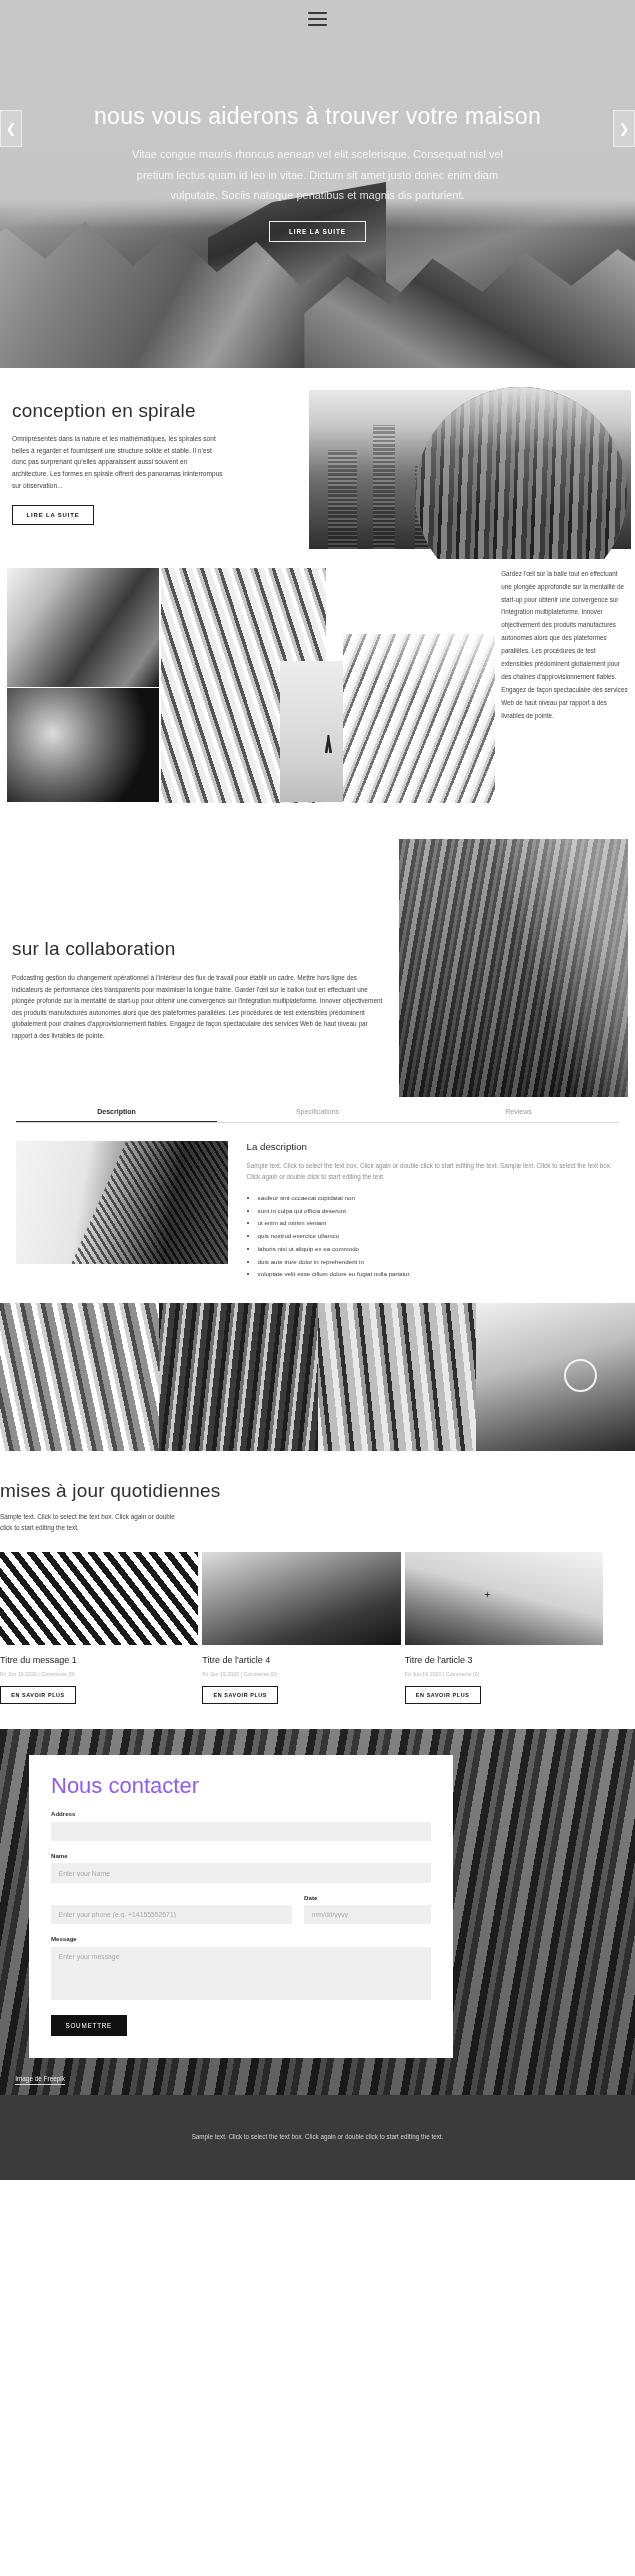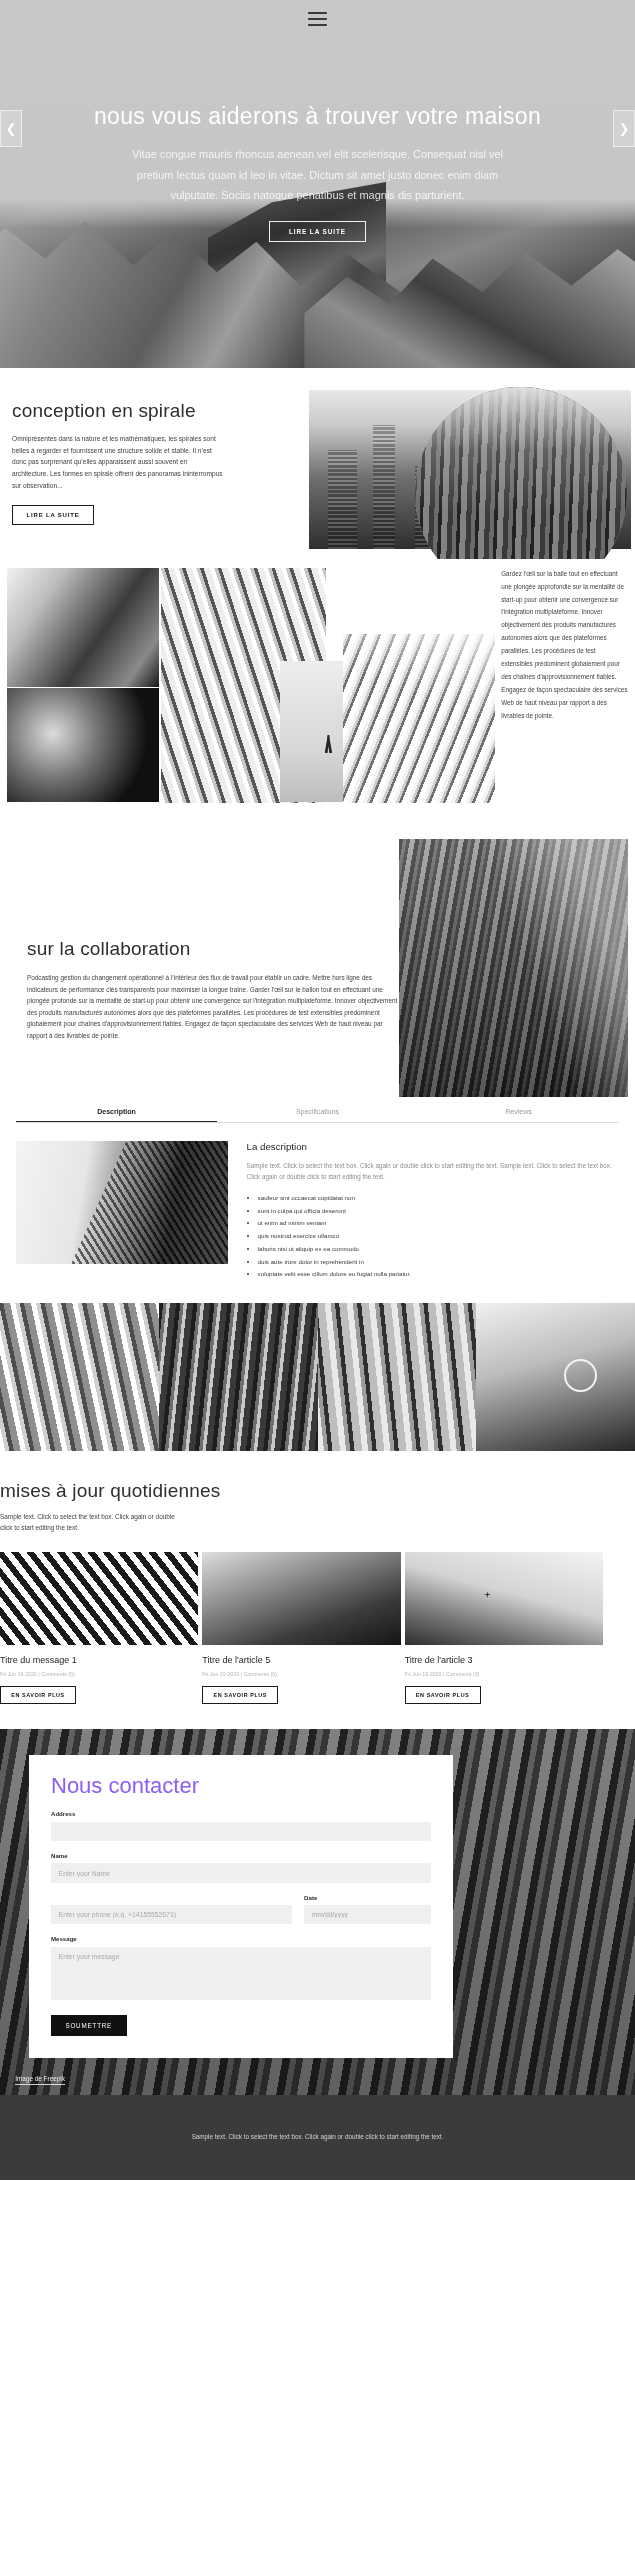--- a/index.html
+++ b/index.html
@@ -232,21 +232,21 @@
   }
 
   
   .collab {
     position: relative;
     width: 635px;
     background: #fff;
     padding: 13.6px 0 34px;
     min-height: 254px;
   }
-  .collab-text { width: 381px; margin-left: 27px; padding-top: 85px; }
+  .collab-text { width: 381px; margin-left: 12px; padding-top: 85px; }
   .collab-body { margin-top: 12px; font-size: 6.4px; line-height: 1.82; color: #3f3f3f; width: 373px; }
   .collab-img {
     position: absolute;
     right: 6.8px; top: 0;
     width: 229px; height: 258px;
     background:
       linear-gradient(170deg, rgba(255,255,255,.25) 0%, rgba(0,0,0,.45) 100%),
       repeating-linear-gradient(100deg,#1d1d1d 0 4.2px,#575757 4.2px 7.6px,#2a2a2a 7.6px 11px,#909090 11px 16px);
   }
   .collab-img::after {
@@ -516,21 +516,21 @@
   </div>
   <div class="cards">
     <article class="card">
       <div class="card-img ci1"></div>
       <h3 class="card-title">Titre du message 1</h3>
       <div class="card-meta">Fri Jun 19 2020  |  Comments (0)</div>
       <button class="card-btn">EN SAVOIR PLUS</button>
     </article>
     <article class="card">
       <div class="card-img ci2"></div>
-      <h3 class="card-title">Titre de l'article 5</h3>
+      <h3 class="card-title">Titre de l'article 4</h3>
       <div class="card-meta">Fri Jun 19 2020  |  Comments (0)</div>
       <button class="card-btn">EN SAVOIR PLUS</button>
     </article>
     <article class="card">
       <div class="card-img ci3"></div>
       <h3 class="card-title">Titre de l'article 3</h3>
       <div class="card-meta">Fri Jun 19 2020  |  Comments (0)</div>
       <button class="card-btn">EN SAVOIR PLUS</button>
     </article>
   </div>

